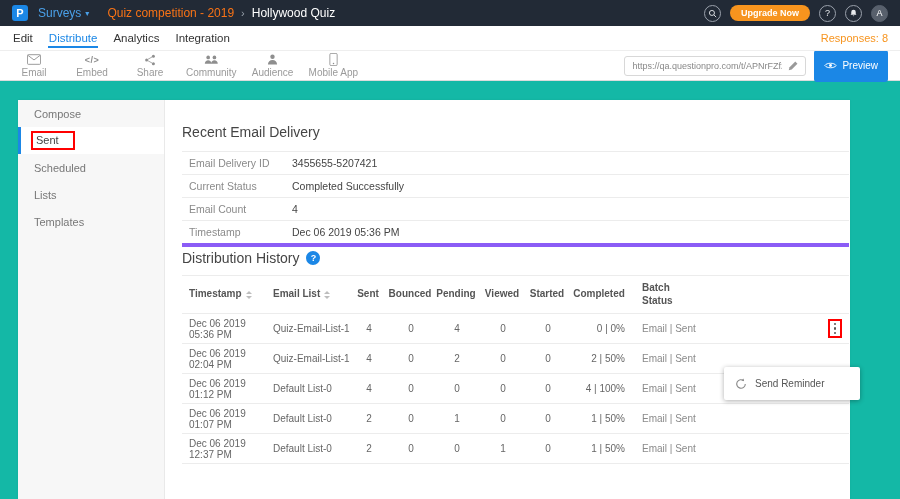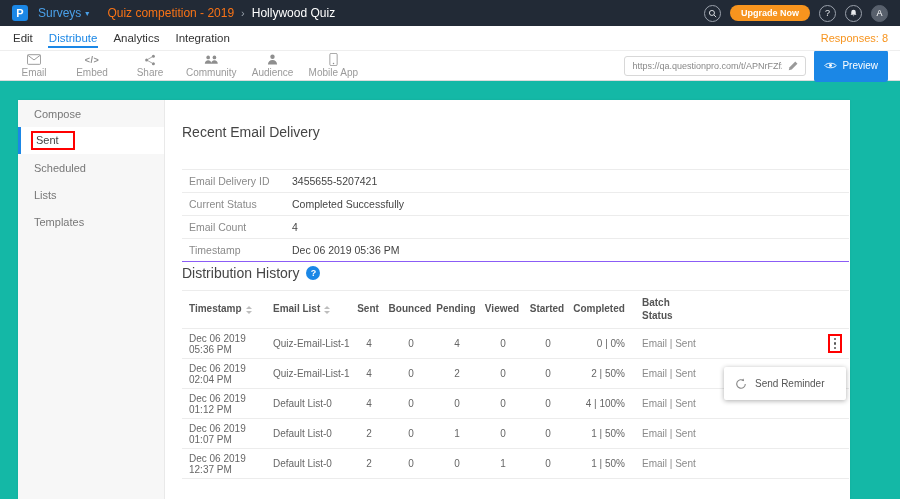--- a/index.html
+++ b/index.html
@@ -42,21 +42,21 @@
   
   .content{position:absolute;top:81px;left:0;right:0;bottom:0;background:#14b8a6}
   .card{position:absolute;left:18px;top:19px;width:832px;bottom:0;background:#fff;display:flex;box-shadow:0 0 2px rgba(0,0,0,.07)}
   .sidebar{width:147px;background:#f7f7f7;border-right:1px solid #e9e9e9}
   .side-item{height:27px;display:flex;align-items:center;padding-left:13px;font-size:11px;color:#777;cursor:pointer;border-left:3px solid transparent}
   .side-item.active{background:#fff;border-left-color:#1b87e6;color:#444}
   .sent-box{display:inline-block;border:2px solid #ff0000;padding:1px 14px 2px 3px;margin-left:-3px}
 
   .main{flex:1;padding-left:17px;position:relative}
   .section-title{font-size:14px;font-weight:400;color:#454545;margin-top:24px}
-  .details{margin-top:29px;width:667px;border-bottom:1px solid #8b5cf6}
+  .details{margin-top:11px;width:667px;border-bottom:4px solid #8b5cf6}
   .detail-row{display:flex;align-items:center;height:23px;border-top:1px solid #ececec;font-size:10.5px}
   .detail-label{width:110px;color:#8a8a8a;padding-left:7px}
   .detail-value{color:#444}
   .dh-title{margin-top:3px;display:flex;align-items:center;gap:7px}
   .help-circle{width:14px;height:14px;border-radius:50%;background:#1b87e6;color:#fff;font-size:9px;font-weight:bold;display:flex;align-items:center;justify-content:center;cursor:pointer}
 
   .table{width:667px;margin-top:9px}
   .trow{display:grid;grid-template-columns:84px 84px 38px 46px 46px 46px 44px 60px 90px 1fr;align-items:center}
   .thead{border-top:1px solid #ececec;border-bottom:1px solid #ececec;min-height:38px}
   .th{font-size:10px;color:#555;font-weight:bold;padding:6px 2px 6px 7px;line-height:1.25;display:flex;align-items:center}
@@ -71,21 +71,21 @@
   .dots-box{border:2px solid #ff0000;padding:2px 4px;display:flex;cursor:pointer}
   .vdots{display:flex;flex-direction:column;gap:2px}
   .vdots i{width:2.5px;height:2.5px;border-radius:50%;background:#555;display:block}
 
   .sort{display:inline-flex;flex-direction:column;margin-left:4px}
   .sort b{width:0;height:0;border-left:3px solid transparent;border-right:3px solid transparent;display:block}
   .sort .up{border-bottom:3.5px solid #bdbdbd;margin-bottom:2px}
   .sort .down{border-top:3.5px solid #bdbdbd}
 
   
-  .popup{position:absolute;left:724px;top:367px;width:122px;height:33px;background:#fff;border-radius:2px;box-shadow:0 1px 5px rgba(0,0,0,.32);display:flex;align-items:flex-start;z-index:20}
+  .popup{position:absolute;left:724px;top:367px;width:136px;height:33px;background:#fff;border-radius:2px;box-shadow:0 1px 5px rgba(0,0,0,.32);display:flex;align-items:flex-start;z-index:20}
   .popup-item{display:flex;align-items:center;gap:8px;padding:0 11px;font-size:10px;color:#555;cursor:pointer;width:100%;height:100%}
 </style>
 </head>
 <body>
 
 <div class="screen">
 
   <header class="topbar">
     <span class="logo">P</span>
     <span class="surveys">

